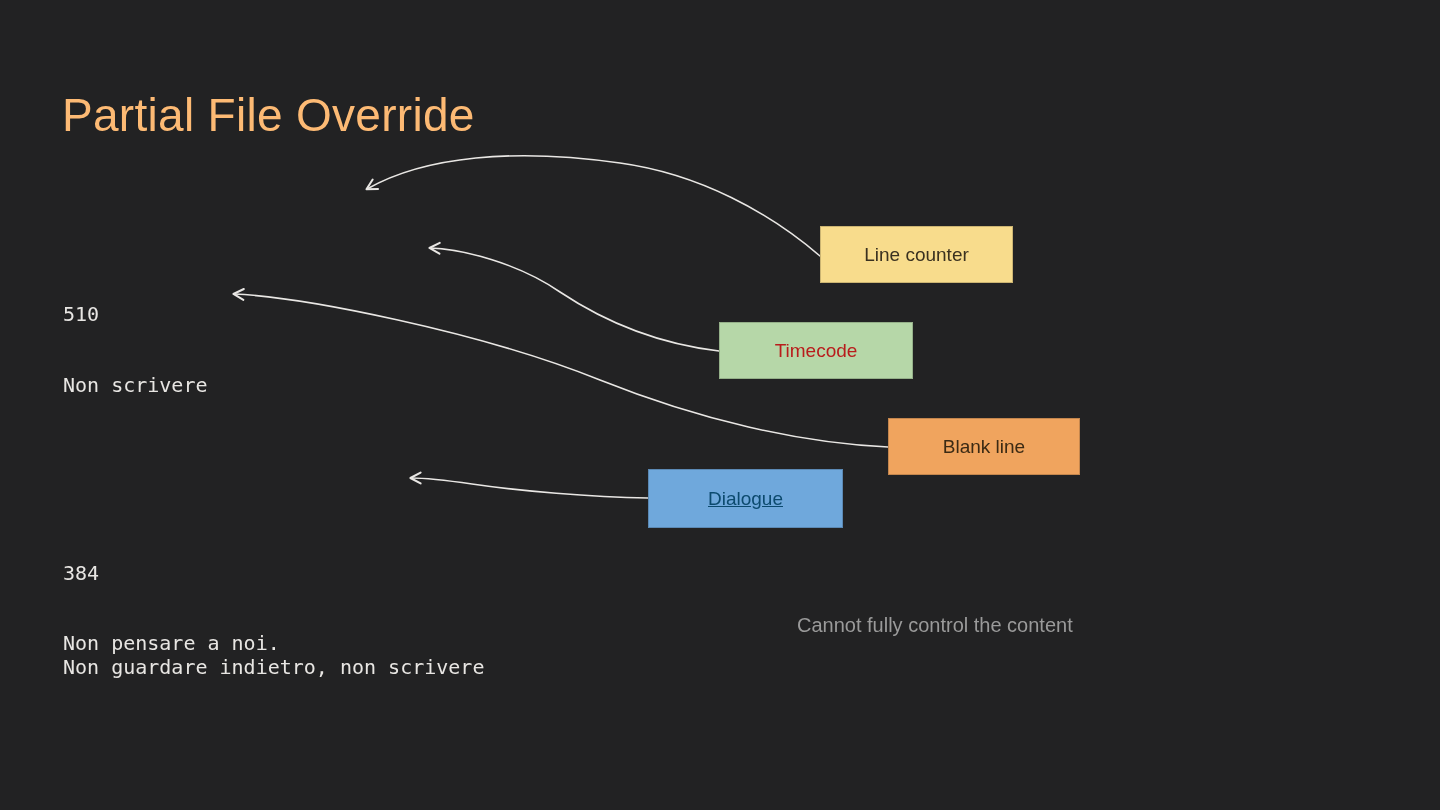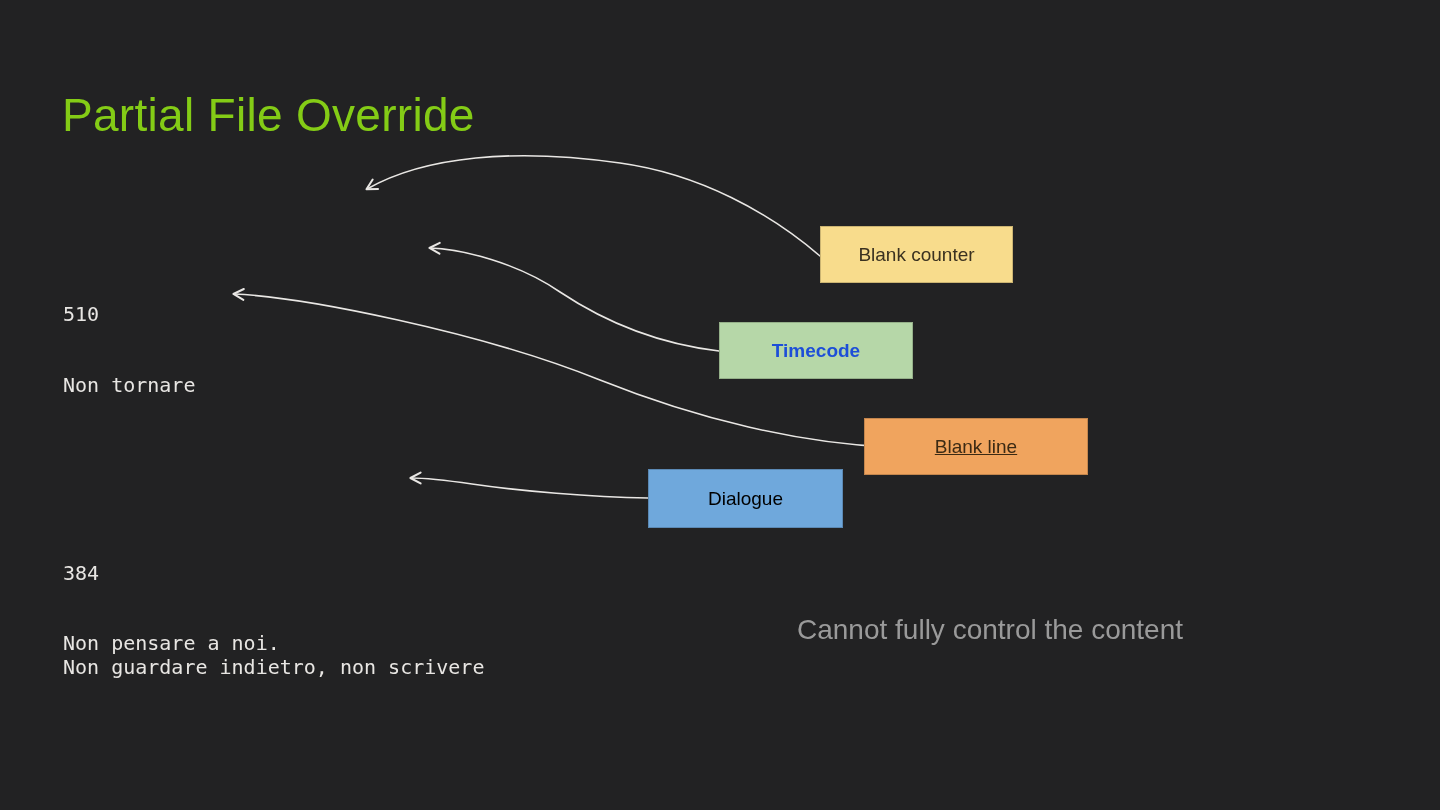--- a/index.html
+++ b/index.html
@@ -11,21 +11,21 @@
     overflow: hidden;
     font-family: "Liberation Sans", sans-serif;
   }
   .title {
     position: absolute;
     left: 62px;
     top: 88px;
     font-size: 46px;
     font-weight: 500;
     letter-spacing: 0.3px;
-    color: #84cc16;
+    color: #fdba74;
     white-space: nowrap;
   }
   .srt {
     position: absolute;
     left: 63px;
     top: 209px;
     font-family: "DejaVu Sans Mono", monospace;
     font-size: 20px;
     line-height: 23.5px;
     color: #e8e6e3;
@@ -45,43 +45,43 @@
     display: flex;
     align-items: center;
     justify-content: center;
     font-size: 19px;
     font-weight: 400;
     box-sizing: border-box;
     border: 1px solid rgba(0,0,0,0.18);
   }
   .label-line-counter { left: 820px; top: 226px; width: 193px; height: 57px; }
   .label-timecode     { left: 719px; top: 322px; width: 194px; height: 57px; }
-  .label-blank-line   { left: 864px; top: 418px; width: 224px; height: 57px; text-decoration: underline; }
+  .label-blank-line   { left: 888px; top: 418px; width: 192px; height: 57px; }
   .label-dialogue     { left: 648px; top: 469px; width: 195px; height: 59px; }
   .caption {
     position: absolute;
     left: 797px;
     top: 614px;
-    font-size: 28px;
+    font-size: 20px;
     font-weight: 400;
     color: #9a9a9a;
     white-space: nowrap;
   }
 </style>
 </head>
 <body>
 
 <div class="slide">
 
   <div class="title">Partial File Override</div>
 
   <div class="srt">
     <div class="srt-block">
       <div class="srt-line">510</div>
-      <div class="srt-line">Non tornare</div>
+      <div class="srt-line">Non scrivere</div>
     </div>
     <div class="srt-block">
       <div class="srt-line">384</div>
       <div class="srt-line">Non pensare a noi.
 Non guardare indietro, non scrivere</div>
     </div>
     
     
     
   </div>
@@ -94,30 +94,30 @@
     </defs>
     <g fill="none" stroke="#e9e7e4" stroke-width="1.6" stroke-linecap="round">
       <path d="M 820 256 C 770 213, 700 174, 620 163 C 515 148, 425 156, 367 189" marker-end="url(#arrowhead)"></path>
       <path d="M 719 351 C 660 344, 608 324, 560 292 C 518 263, 462 249, 430 248" marker-end="url(#arrowhead)"></path>
       <path d="M 888 447 C 800 443, 700 420, 600 380 C 478 331, 302 297, 234 294" marker-end="url(#arrowhead)"></path>
       <path d="M 648 498 C 590 497, 520 491, 472 484 C 444 480, 424 478, 411 478" marker-end="url(#arrowhead)"></path>
     </g>
   </svg>
 
   <div class="label-box label-line-counter" style="background: rgb(248, 220, 140); color: rgb(58, 49, 32);">
-    <span>Blank counter</span>
+    <span>Line counter</span>
   </div>
 
-  <div class="label-box label-timecode" style="background: rgb(182, 215, 168); color: #1d4ed8; font-weight: bold;">
+  <div class="label-box label-timecode" style="background: rgb(182, 215, 168); color: #b91c1c;">
     <span>Timecode</span>
   </div>
 
   <div class="label-box label-blank-line" style="background: rgb(240, 164, 94); color: rgb(59, 42, 20);">
     <span>Blank line</span>
   </div>
 
-  <div class="label-box label-dialogue" style="background: rgb(111, 168, 220); color: #000000;">
+  <div class="label-box label-dialogue" style="background: rgb(111, 168, 220); color: #0c4a6e; text-decoration: underline;">
     <span>Dialogue</span>
   </div>
 
   <div class="caption">Cannot fully control the content</div>
 
 </div>
 
 </body></html>

